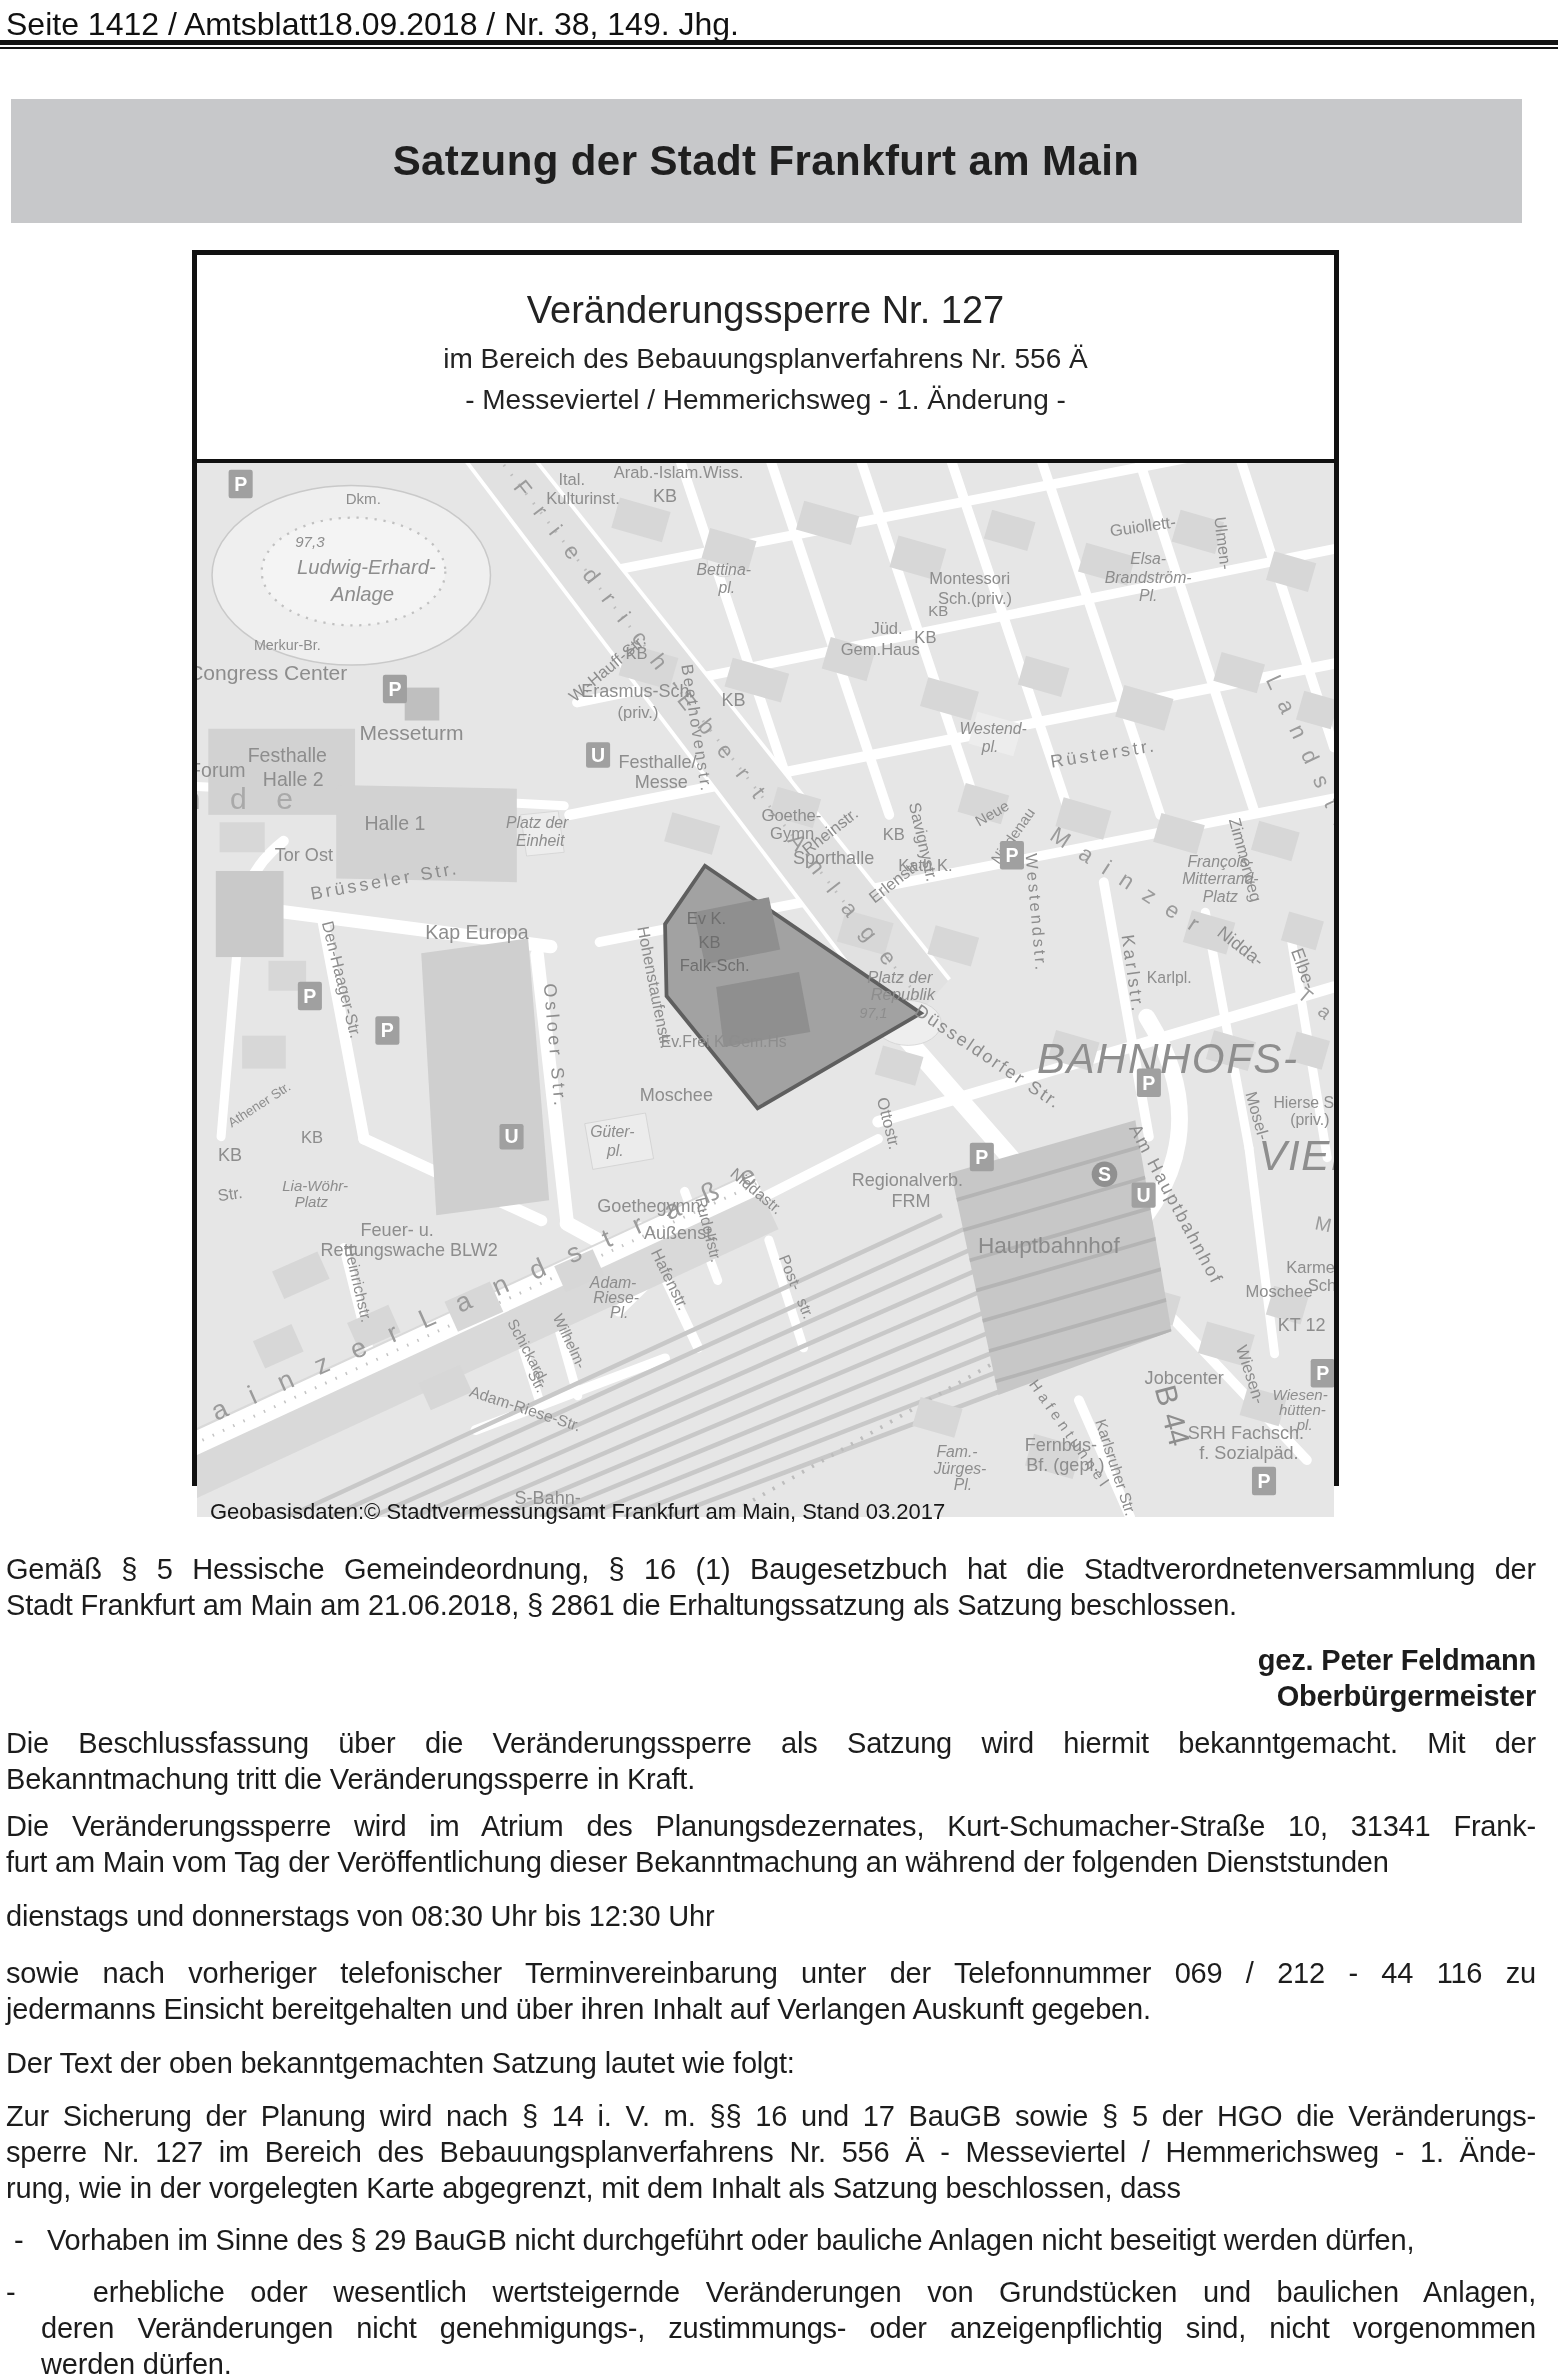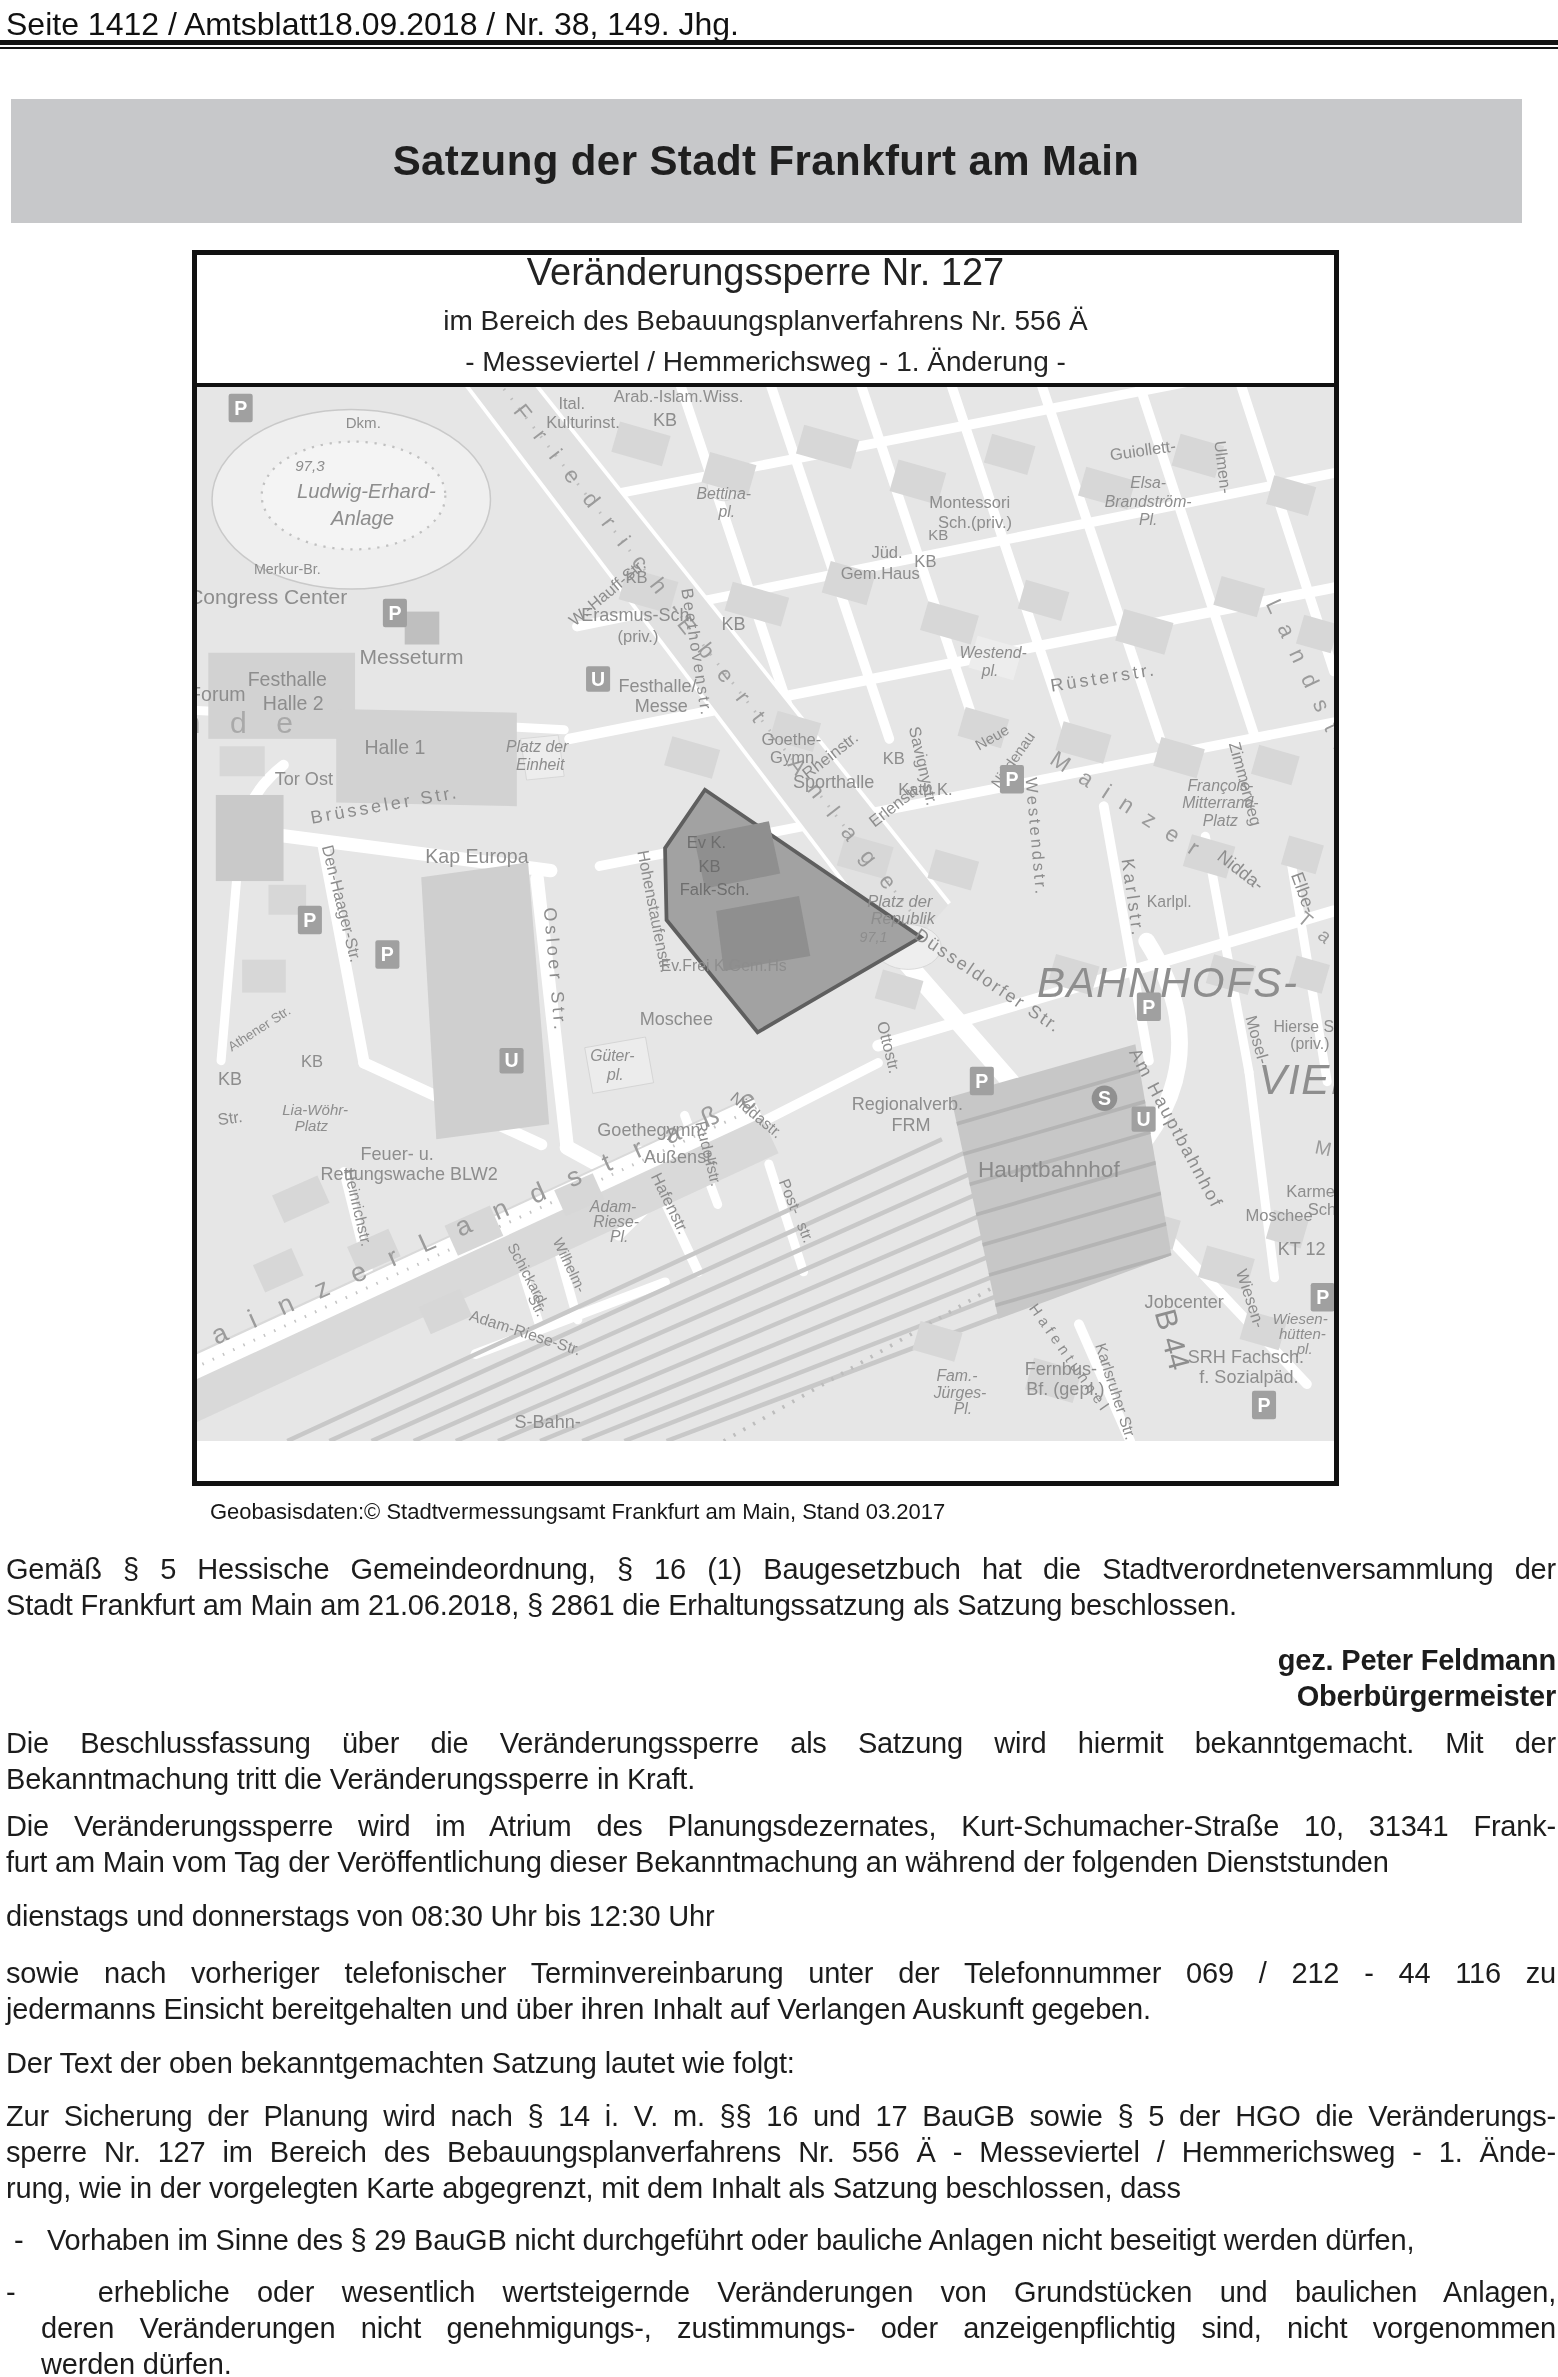--- a/index.html
+++ b/index.html
@@ -10,29 +10,29 @@
        font-size:32px;color:#111;}
   .rule1{position:absolute;top:40px;left:0;right:0;height:4.5px;background:#141414;}
   .rule2{position:absolute;top:47px;left:0;right:0;height:1.5px;background:#141414;}
   
   .banner{position:absolute;top:99px;left:10.5px;width:1511px;height:124px;background:#c7c8ca;
           display:flex;align-items:center;justify-content:center;}
   .banner span{font-size:42px;font-weight:bold;color:#1f1f1f;letter-spacing:0.4px;text-align:right;}
   
   .figure{position:absolute;top:250px;left:192px;width:1147px;height:1236px;border:5.3px solid #111;
           box-sizing:border-box;background:#fff;}
-  .figtitle{height:132px;border-bottom:4.5px solid #111;box-sizing:border-box;display:flex;
+  .figtitle{height:208px;border-bottom:4.5px solid #111;box-sizing:border-box;display:flex;
             flex-direction:column;align-items:center;justify-content:center;text-align:center;color:#232323;}
   .ft1{font-size:38px;margin-bottom:10.5px;}
   .ft2,.ft3{font-size:28px;margin-bottom:9px;}
   .mapwrap{position:relative;width:100%;height:1054px;overflow:hidden;background:#e6e6e6;}
   svg{display:block;font-family:"Liberation Sans",sans-serif;}
   .caption{position:absolute;top:1499px;left:210px;font-size:22px;color:#161616;}
   
-  .para{position:absolute;left:6px;right:2px;}
+  .para{position:absolute;left:6px;right:22px;}
   .line{font-size:29px;line-height:36px;letter-spacing:-0.2px;}
   .jl{text-align:justify;text-align-last:justify;}
   .para.right{text-align:right;}
   .para.bold .line{font-weight:bold;}
   .para.hang .line + .line{margin-left:35px;}
 </style>
 </head>
 <body>
 
 <div id="page">

